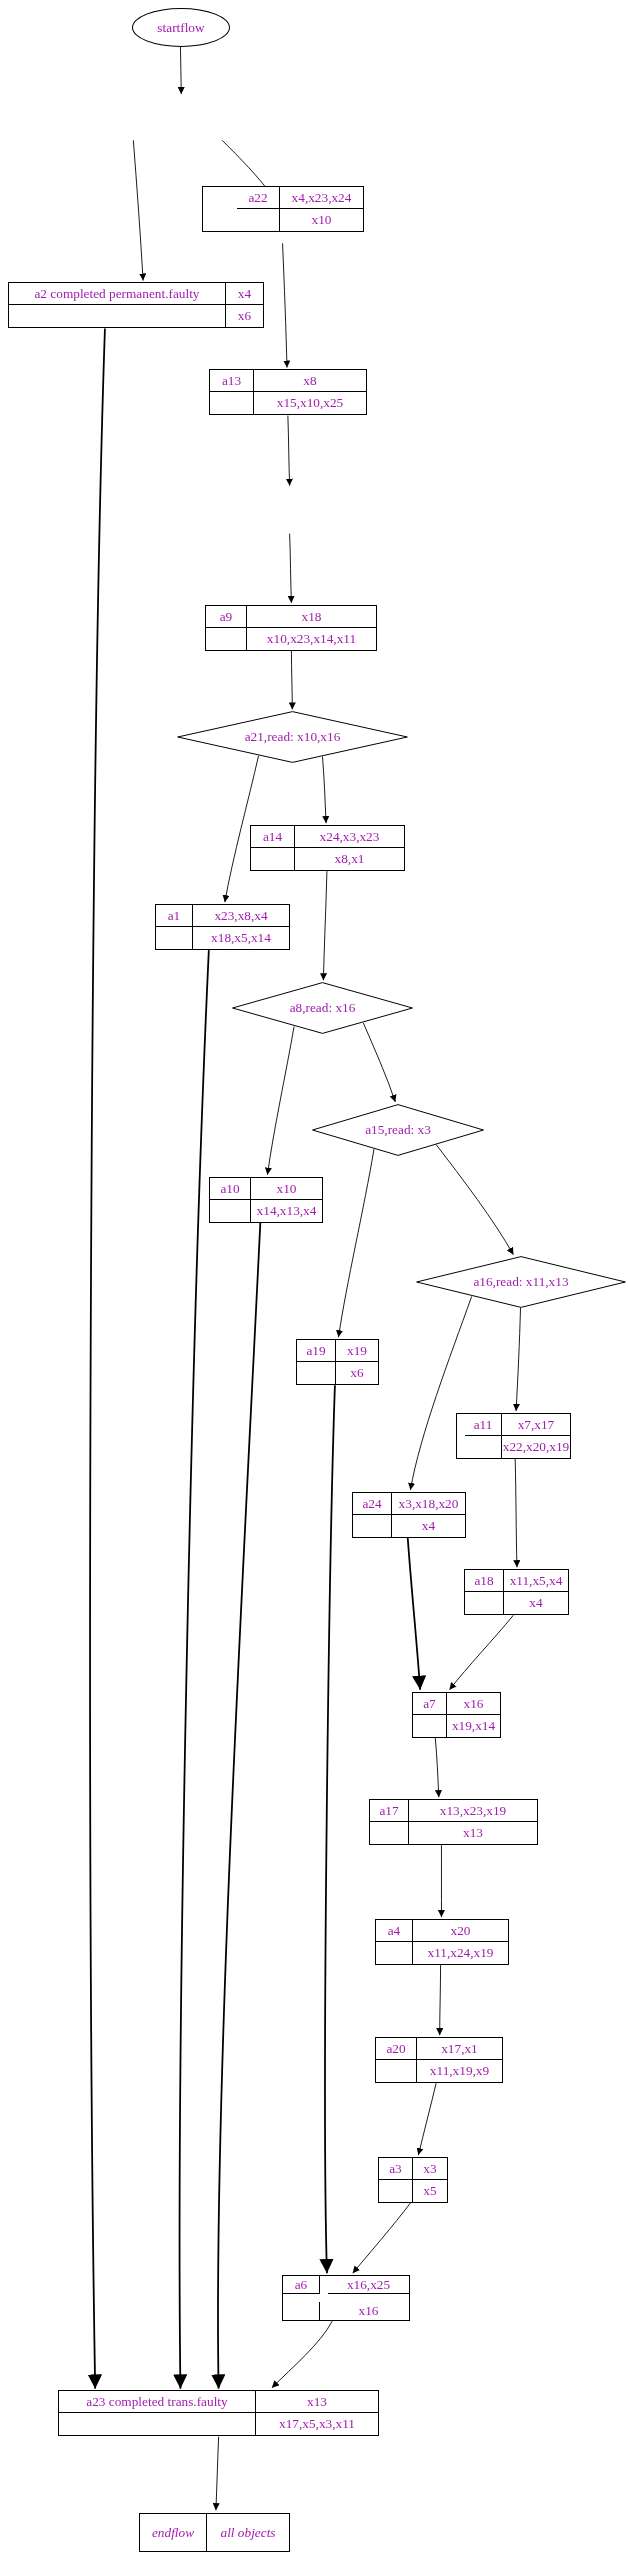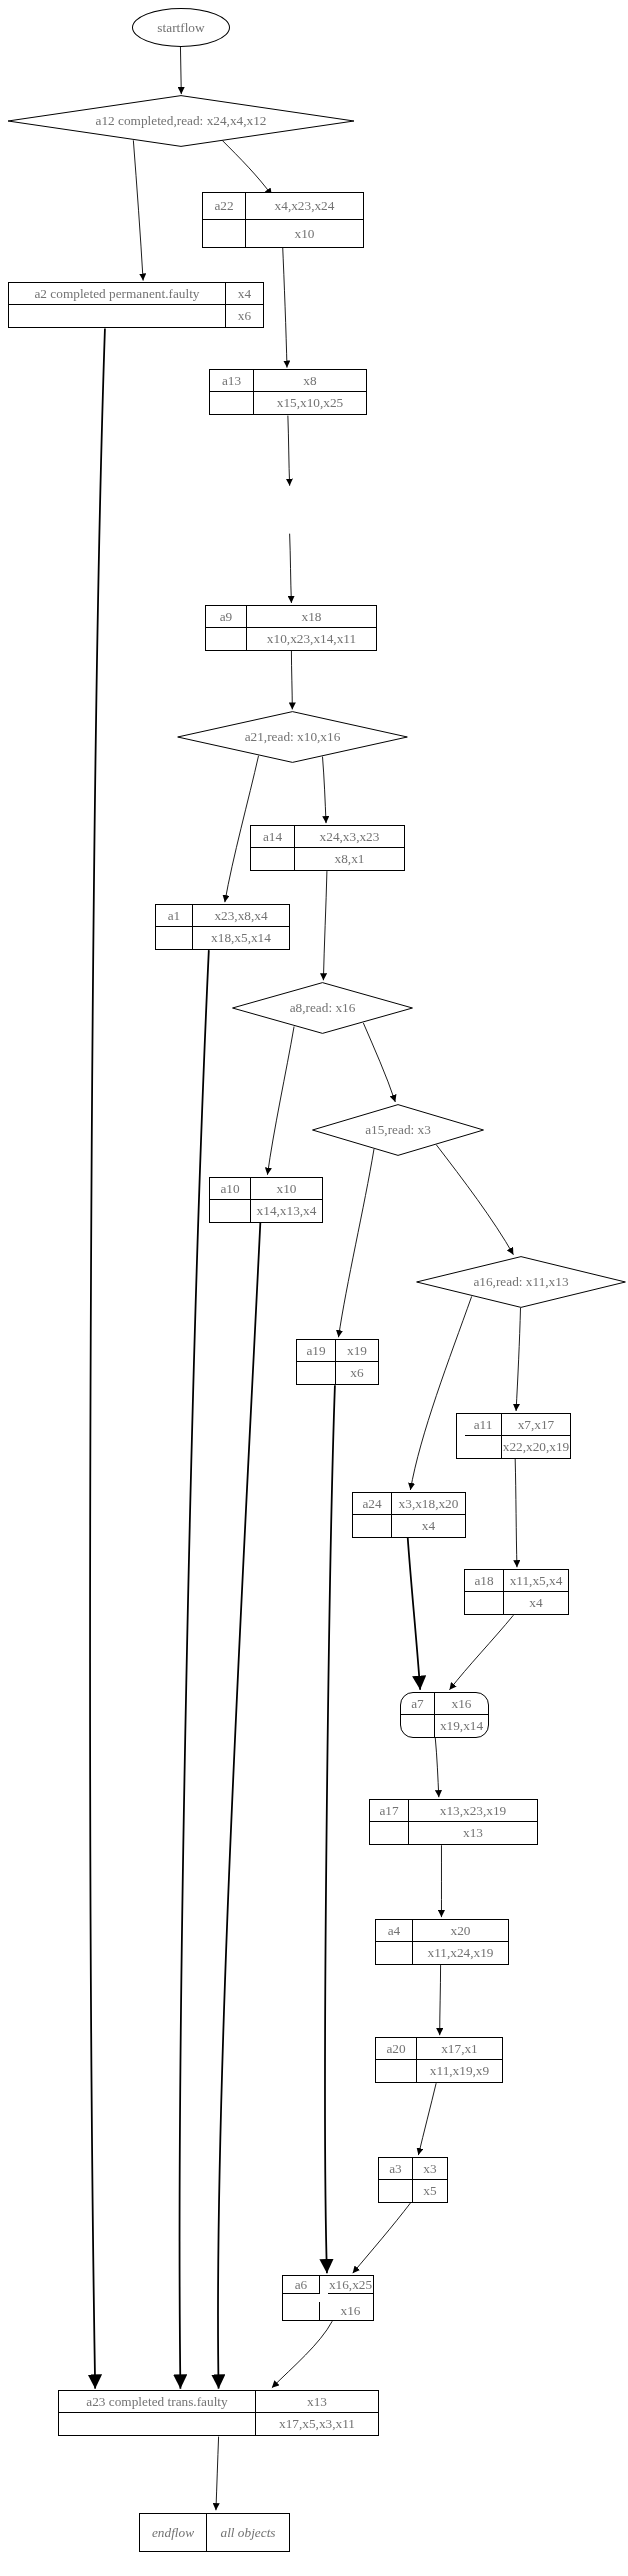--- a/index.html
+++ b/index.html
@@ -2,21 +2,21 @@
 <html style="font-size:14px"><head>
 <meta charset="utf-8">
 <style>
   html,body{margin:0;padding:0;background:#ffffff;}
   #canvas{
     position:relative;
     width:629px;
     height:2576px;
     background:#ffffff;
     font-family:"Liberation Serif","DejaVu Serif",serif;
-    color:#737373;
+    color:#a21caf;
   }
   #edges{position:absolute;left:0;top:0;width:629px;height:2576px;z-index:0;}
   .node{position:absolute;z-index:1;}
   .ellipse{
     border:0.9px solid #000;border-radius:50%;background:#fff;
     display:flex;align-items:center;justify-content:center;
     font-size:13.3px;
   }
   .record{
     display:grid;
@@ -84,28 +84,22 @@
       <path d="M293,1377 C275,1750 240,2350 246,2690" marker-end="url(#arrow)" stroke-width="2"></path>
       <path d="M374,2614 C360,2640 330,2665 306,2689" marker-end="url(#arrow)"></path>
       <path d="M246,2744 C245,2770 244,2800 243,2827" marker-end="url(#arrow)"></path>
     </g>
   </svg>
 
   <div class="node ellipse" style="left:132px;top:8px;width:96px;height:37px;">
     <span>startflow</span>
   </div>
 
-  <div class="diamond" style="left:7px;top:95px;width:348px;height:52px;">
-    <svg viewBox="0 0 100 50" preserveAspectRatio="none">
-      <polygon points="0.3,25 50,0.6 99.7,25 50,49.4" fill="#fff" stroke="#000" vector-effect="non-scaling-stroke"></polygon>
-    </svg>
-    <div class="dlabel">a12 completed,read: x24,x4,x12</div>
-  </div>
-
-  <div class="node record" style="left:202px;top:192px;width:162px;height:56px;--nc:43px;">
+
+  <div class="node record" style="left:202px;top:186px;width:162px;height:46px;padding-left:34px;--nc:43px;">
     <div class="cell name">a22</div>
     <div class="cell r1">x4,x23,x24</div>
     <div class="cell blank"></div>
     <div class="cell r2">x10</div>
   </div>
 
   <div class="node record" style="left:8px;top:282px;width:256px;height:46px;--nc:217px;">
     <div class="cell name">a2 completed permanent.faulty</div>
     <div class="cell r1">x4</div>
     <div class="cell blank"></div>
@@ -197,21 +191,21 @@
     <div class="cell r2">x4</div>
   </div>
 
   <div class="node record" style="left:464px;top:1569px;width:105px;height:46px;--nc:39px;">
     <div class="cell name">a18</div>
     <div class="cell r1">x11,x5,x4</div>
     <div class="cell blank"></div>
     <div class="cell r2">x4</div>
   </div>
 
-  <div class="node record" style="left:400px;top:1692px;width:89px;height:46px;border-radius:13px;--nc:34px;">
+  <div class="node record" style="left:412px;top:1692px;width:89px;height:46px;--nc:34px;">
     <div class="cell name">a7</div>
     <div class="cell r1">x16</div>
     <div class="cell blank"></div>
     <div class="cell r2">x19,x14</div>
   </div>
 
   <div class="node record" style="left:369px;top:1799px;width:169px;height:46px;--nc:39px;">
     <div class="cell name">a17</div>
     <div class="cell r1">x13,x23,x19</div>
     <div class="cell blank"></div>
@@ -232,21 +226,21 @@
     <div class="cell r2">x11,x19,x9</div>
   </div>
 
   <div class="node record" style="left:378px;top:2157px;width:70px;height:46px;--nc:34px;">
     <div class="cell name">a3</div>
     <div class="cell r1">x3</div>
     <div class="cell blank"></div>
     <div class="cell r2">x5</div>
   </div>
 
-  <div class="node record" style="left:282px;top:2275px;width:92px;height:46px;gap:8px;--nc:37px;">
+  <div class="node record" style="left:282px;top:2275px;width:128px;height:46px;gap:8px;--nc:37px;">
     <div class="cell name">a6</div>
     <div class="cell r1">x16,x25</div>
     <div class="cell blank"></div>
     <div class="cell r2">x16</div>
   </div>
 
   <div class="node record" style="left:58px;top:2390px;width:321px;height:46px;--nc:197px;">
     <div class="cell name">a23 completed trans.faulty</div>
     <div class="cell r1">x13</div>
     <div class="cell blank"></div>

